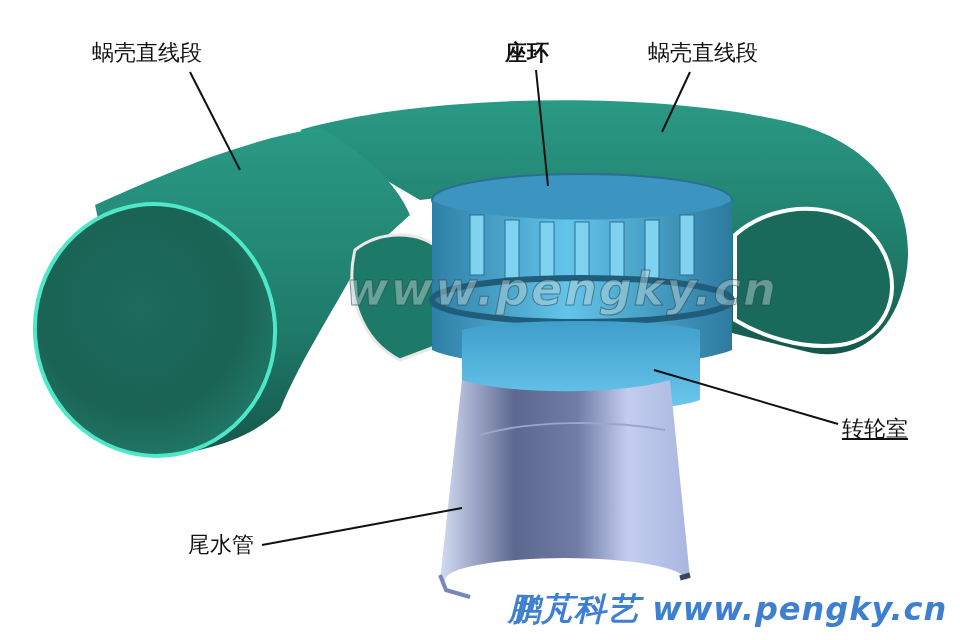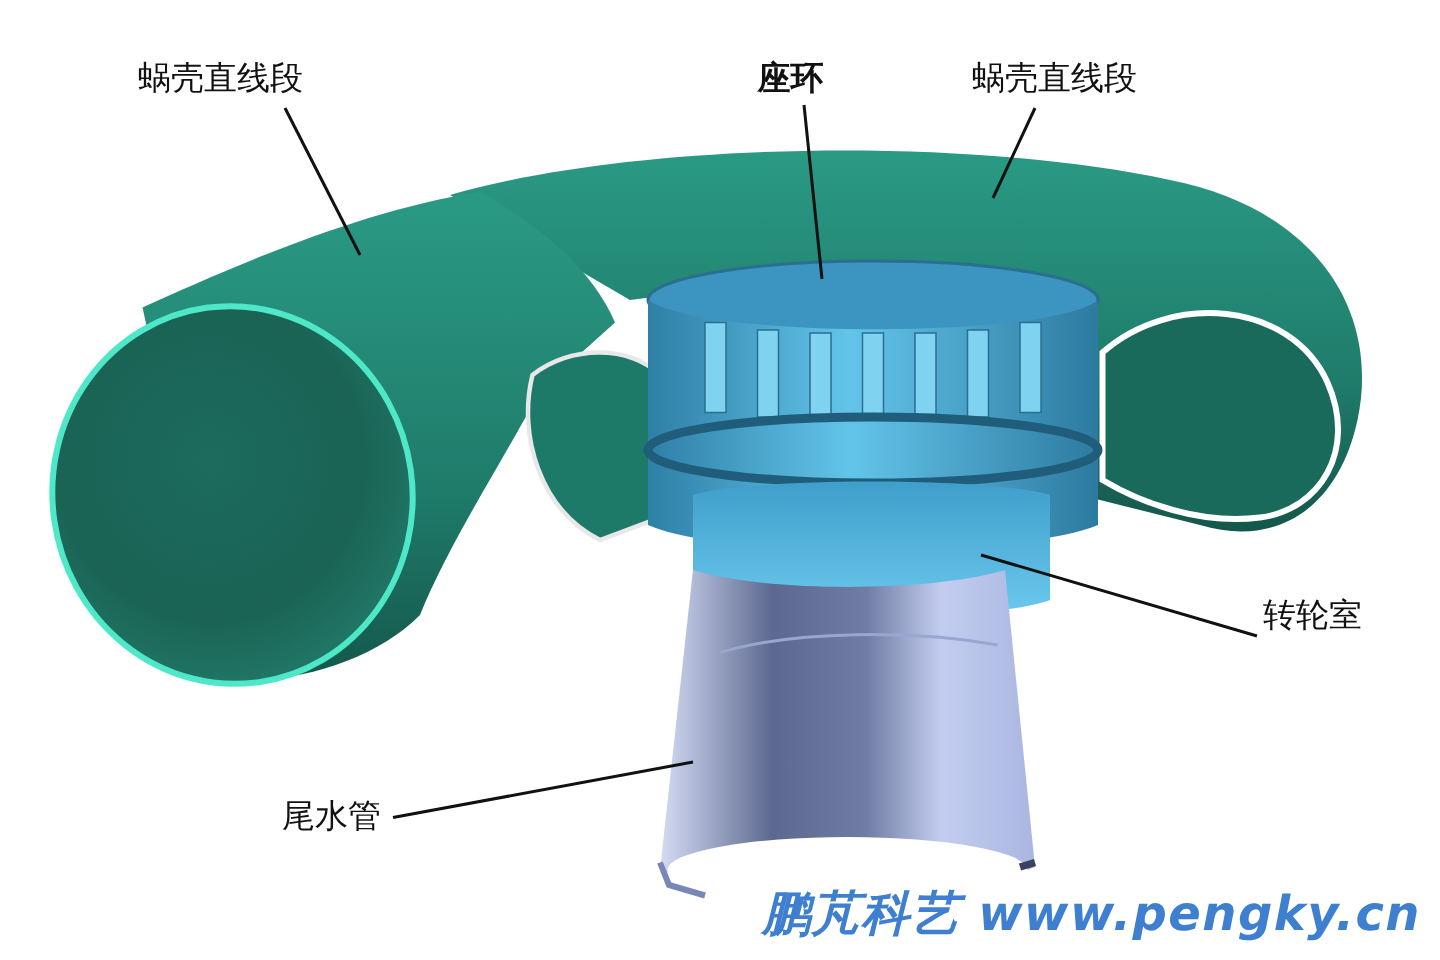--- a/index.html
+++ b/index.html
@@ -77,21 +77,22 @@
 
     <g stroke="#111111" stroke-width="2" fill="none">
       <line x1="190" y1="72" x2="240" y2="170"></line>
       <line x1="536" y1="70" x2="548" y2="186"></line>
       <line x1="690" y1="72" x2="662" y2="132"></line>
       <line x1="838" y1="424" x2="654" y2="370"></line>
       <line x1="262" y1="545" x2="462" y2="508"></line>
     </g>
   </svg>
 
+  <div class="watermark">www.pengky.cn</div>
 
   <div class="label" style="left:92px;top:42px;">蜗壳直线段</div>
   <div class="label" style="left:505px;top:42px;font-weight:bold;">座环</div>
   <div class="label" style="left:648px;top:42px;">蜗壳直线段</div>
-  <div class="label" style="left:842px;top:400px;">转轮室</div>
+  <div class="label" style="left:842px;top:418px;text-decoration:underline;">转轮室</div>
   <div class="label" style="left:188px;top:534px;">尾水管</div>
 
   <div class="brand">鹏芃科艺 www.pengky.cn</div>
 </div>
 
 </body></html>

